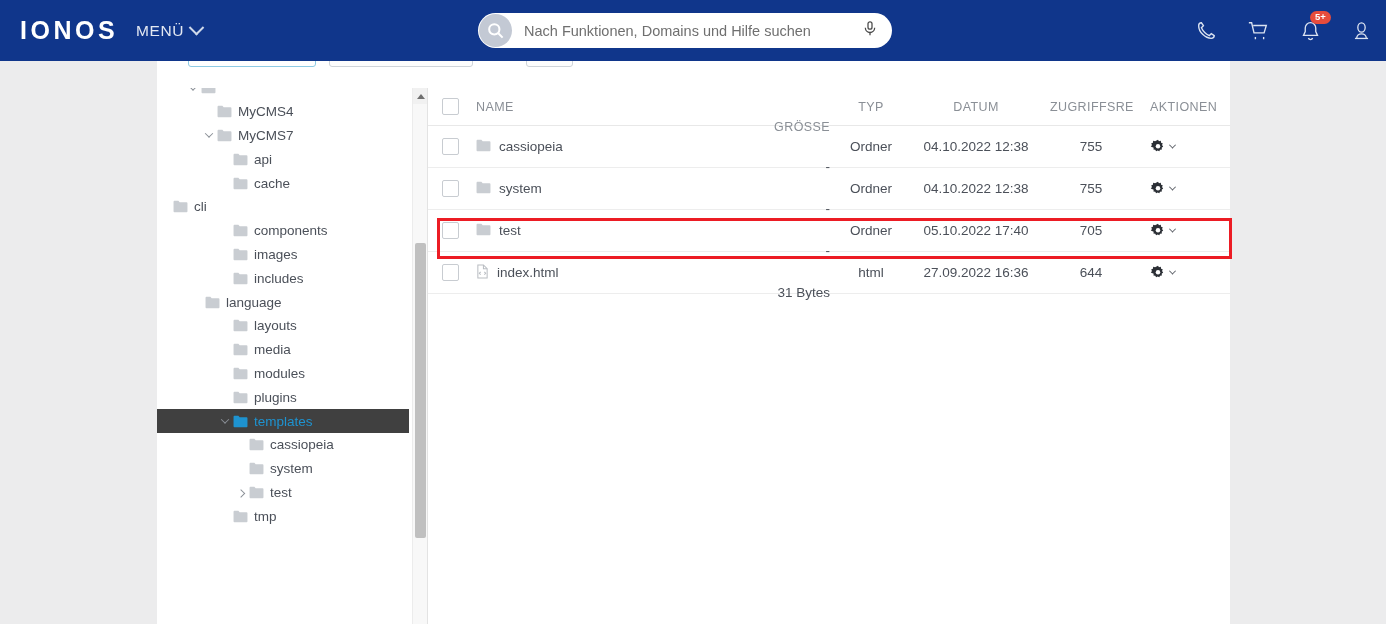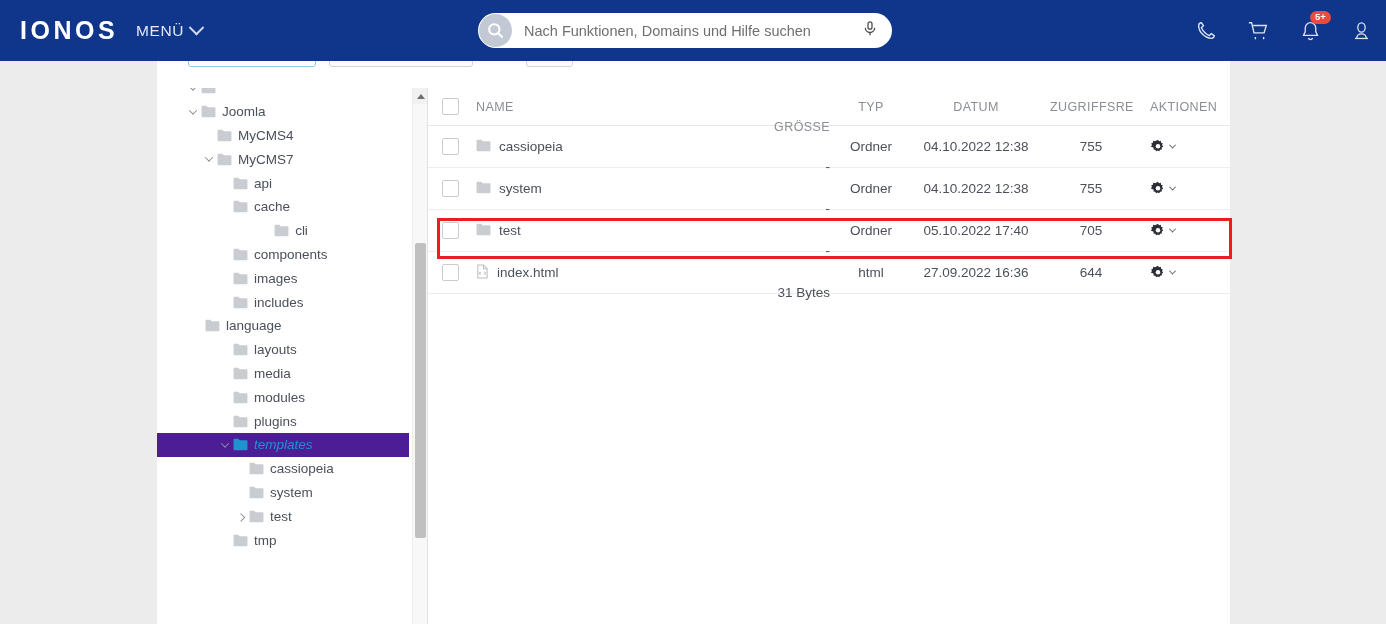--- a/index.html
+++ b/index.html
@@ -128,21 +128,21 @@
   }
   .tree-list { position: absolute; left: 0; top: -12px; width: 252px; }
   .tree-row {
     display: flex; align-items: center;
     height: 23.8px;
     font-size: 13.5px;
     color: #4b5059;
     cursor: pointer;
     white-space: nowrap;
   }
-  .tree-row.selected { background: #4c1d95; font-style: italic; }
+  .tree-row.selected { background: #404040; }
   .tree-row.selected .tlabel { color: #1e93d0; }
   .twist {
     width: 16px; flex: 0 0 auto;
     display: flex; align-items: center; justify-content: center;
   }
   .twist i {
     display: block;
     width: 6px; height: 6px;
     border-right: 1.6px solid #8a8f96;
     border-bottom: 1.6px solid #8a8f96;
@@ -308,29 +308,20 @@
     <div class="tree-list" id="tree-list">
         <div class="tree-row" style="padding-left: 28px;">
           <span class="twist open">
             <i></i>
           </span>
           <span class="tfolder"><svg width="15" height="13" viewBox="0 0 16 14" fill="#c9cdd2">
               <path d="M0.5 1.8A1 1 0 0 1 1.5 .9h4.2l1.4 1.6h7.4a1 1 0 0 1 1 1v8.6a1 1 0 0 1-1 1H1.5a1 1 0 0 1-1-1z"></path>
             </svg></span>
           <span class="tlabel"></span>
         </div>
-        <div class="tree-row" style="padding-left: 28px;">
-          <span class="twist open">
-            <i></i>
-          </span>
-          <span class="tfolder"><svg width="15" height="13" viewBox="0 0 16 14" fill="#c9cdd2">
-              <path d="M0.5 1.8A1 1 0 0 1 1.5 .9h4.2l1.4 1.6h7.4a1 1 0 0 1 1 1v8.6a1 1 0 0 1-1 1H1.5a1 1 0 0 1-1-1z"></path>
-            </svg></span>
-          <span class="tlabel">Joomla</span>
-        </div>
         <div class="tree-row" style="padding-left: 44px;">
           <span class="twist "></span>
           <span class="tfolder"><svg width="15" height="13" viewBox="0 0 16 14" fill="#c9cdd2">
               <path d="M0.5 1.8A1 1 0 0 1 1.5 .9h4.2l1.4 1.6h7.4a1 1 0 0 1 1 1v8.6a1 1 0 0 1-1 1H1.5a1 1 0 0 1-1-1z"></path>
             </svg></span>
           <span class="tlabel">MyCMS4</span>
         </div>
         <div class="tree-row" style="padding-left: 44px;">
           <span class="twist open">
             <i></i>
@@ -347,21 +338,21 @@
             </svg></span>
           <span class="tlabel">api</span>
         </div>
         <div class="tree-row" style="padding-left: 60px;">
           <span class="twist "></span>
           <span class="tfolder"><svg width="15" height="13" viewBox="0 0 16 14" fill="#c9cdd2">
               <path d="M0.5 1.8A1 1 0 0 1 1.5 .9h4.2l1.4 1.6h7.4a1 1 0 0 1 1 1v8.6a1 1 0 0 1-1 1H1.5a1 1 0 0 1-1-1z"></path>
             </svg></span>
           <span class="tlabel">cache</span>
         </div>
-        <div class="tree-row" style=" justify-content: center;">
+        <div class="tree-row" style="">
           <span class="twist "></span>
           <span class="tfolder"><svg width="15" height="13" viewBox="0 0 16 14" fill="#c9cdd2">
               <path d="M0.5 1.8A1 1 0 0 1 1.5 .9h4.2l1.4 1.6h7.4a1 1 0 0 1 1 1v8.6a1 1 0 0 1-1 1H1.5a1 1 0 0 1-1-1z"></path>
             </svg></span>
           <span class="tlabel">cli</span>
         </div>
         <div class="tree-row" style="padding-left: 60px;">
           <span class="twist "></span>
           <span class="tfolder"><svg width="15" height="13" viewBox="0 0 16 14" fill="#c9cdd2">
               <path d="M0.5 1.8A1 1 0 0 1 1.5 .9h4.2l1.4 1.6h7.4a1 1 0 0 1 1 1v8.6a1 1 0 0 1-1 1H1.5a1 1 0 0 1-1-1z"></path>

